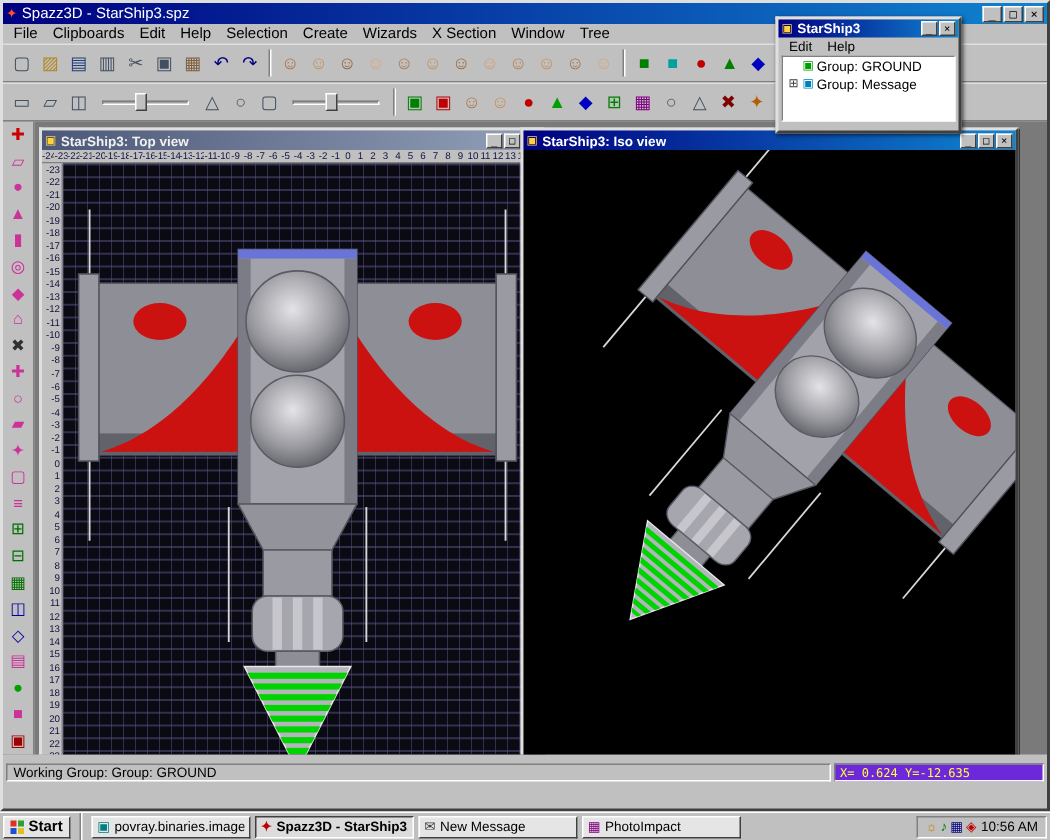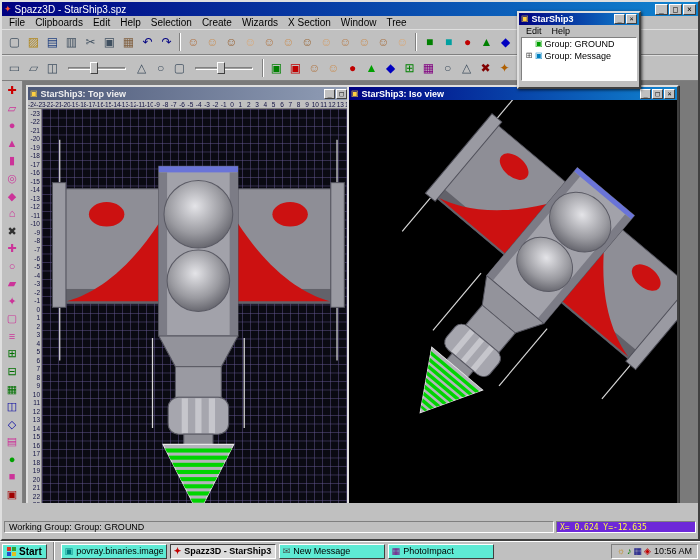--- a/index.html
+++ b/index.html
@@ -1,20 +1,20 @@
 <!DOCTYPE html>
 <html><head>
 <meta charset="utf-8">
 <style>
   * { margin:0; padding:0; box-sizing:border-box; }
   html,body { width:700px; height:560px; background:#008080; font-family:"Liberation Sans",sans-serif; overflow:hidden; }
   .screen { position:relative; width:700px; height:560px; }
 
   
-  .raised { border:1px solid; border-color:#ffffff #404040 #404040 #ffffff; background:#5eead4; }
+  .raised { border:1px solid; border-color:#ffffff #404040 #404040 #ffffff; background:#e5e5e5; }
 
   .app { position:absolute; left:0; top:0; right:0; bottom:19px;
          border:2px solid; border-color:#dfdfdf #404040 #404040 #dfdfdf;
          background:#c0c0c0; display:flex; flex-direction:column; }
 
   
   .titlebar { height:14px; background:linear-gradient(90deg,#000080,#1084d0); color:#fff;
               display:flex; align-items:center; padding:0 2px; gap:3px; flex:0 0 auto; }
   .titlebar .ttext { font-size:10px; font-weight:normal; white-space:nowrap; overflow:hidden; }
   .app-icon { font-size:9px; color:#ff5030; line-height:1; }
@@ -85,21 +85,21 @@
   .tree-menubar { height:11px; display:flex; align-items:center; font-size:9px; padding:0 3px; gap:2px; }
   .tree-menubar .menu-item { padding:0 4px; }
   .tree-body { background:#fff; border:1px solid; border-color:#808080 #ffffff #ffffff #808080;
                margin:1px 2px 2px 2px; height:44px; overflow:hidden; }
   .tree-row { display:flex; align-items:center; gap:2px; height:12px; padding-left:3px; font-size:9px; }
   .tree-exp { width:8px; font-size:8px; line-height:1; color:#404040; text-align:center; }
   .tree-ic { font-size:8px; line-height:1; }
   .tree-label { white-space:nowrap; }
 
   
-  .statusbar { height:14px; display:flex; align-items:flex-start; gap:2px; padding:18px 2px; flex:0 0 auto; }
+  .statusbar { height:14px; display:flex; align-items:flex-end; gap:2px; padding:18px 2px; flex:0 0 auto; }
   .status-left { flex:1; height:12px; font-size:9px; padding:0 4px; line-height:11px;
                  border:1px solid; border-color:#808080 #ffffff #ffffff #808080; white-space:nowrap; overflow:hidden; }
   .status-coords { width:140px; height:12px; background:#6d28d9; color:#ffff40;
                    font-family:"DejaVu Sans Mono",monospace; font-size:8px; line-height:11px;
                    padding:0 3px; border:1px solid; border-color:#808080 #ffffff #ffffff #808080;
                    white-space:nowrap; overflow:hidden; }
 
   
   .taskbar { position:absolute; left:0; right:0; bottom:0; height:19px; background:#c0c0c0;
              border-top:1px solid #ffffff; display:flex; align-items:center; padding:0 2px; gap:3px; }

